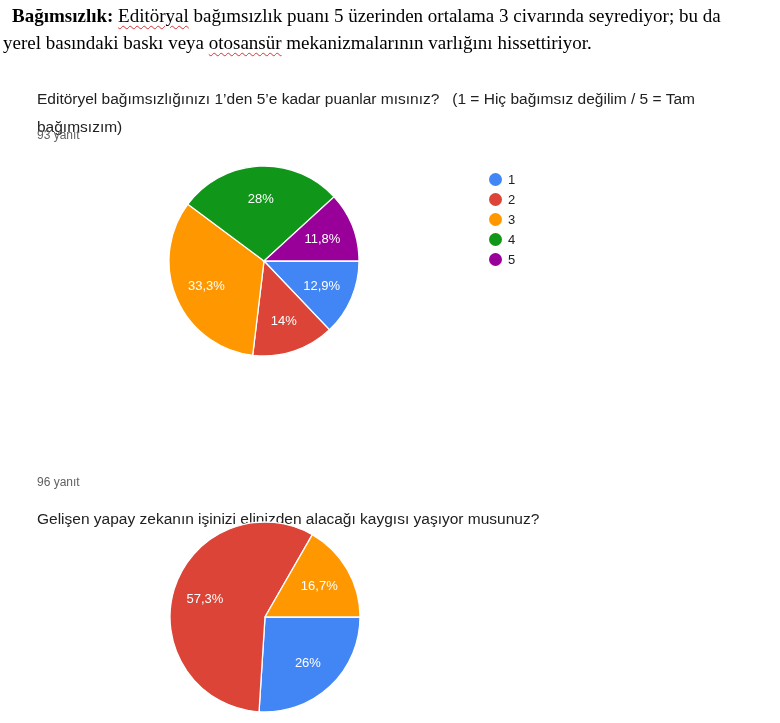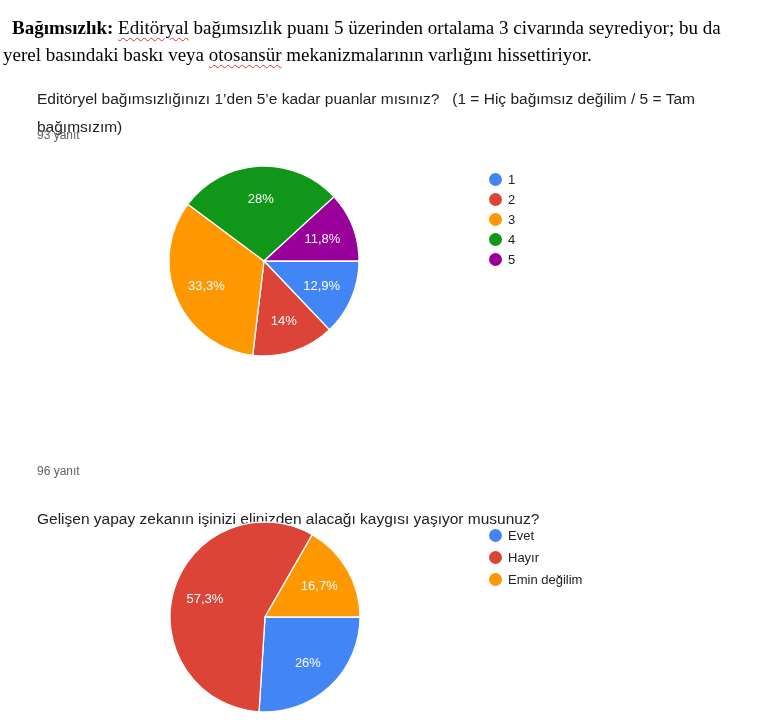--- a/index.html
+++ b/index.html
@@ -3,35 +3,35 @@
 <meta charset="utf-8">
 <style>
   html,body{margin:0;padding:0;background:#ffffff;}
   body{width:780px;height:723px;overflow:hidden;}
   .page{position:relative;width:780px;height:723px;background:#ffffff;}
 
   
   .para{position:absolute;left:3px;width:740px;margin:0;
         font-family:"Liberation Serif",serif;font-size:19px;line-height:27px;
         color:#000;text-indent:9px;}
-  .para1{top:2px;margin-top:12px;}
+  .para1{top:2px;}
   .para2{top:384px;}
   .spell-red{text-decoration:underline wavy #d13438;text-decoration-thickness:1px;text-underline-offset:3px;}
   .grammar-blue{text-decoration:underline double #2e75b6;text-decoration-thickness:1px;text-underline-offset:2px;}
 
   
   .q{position:absolute;left:37px;width:706px;
      font-family:"Liberation Sans",sans-serif;font-size:15.5px;line-height:28px;
      color:#212121;white-space:pre-wrap;}
   .q1{top:57px;margin-top:28px;}
   .q2{top:457px;margin-top:48px;}
   .resp{position:absolute;left:37px;
         font-family:"Liberation Sans",sans-serif;font-size:12px;line-height:16px;color:#616161;}
   .r1{top:127px;}
-  .r2{top:463px;}
+  .r2{top:474px;}
 
   svg.pie{position:absolute;overflow:visible;}
   .pie1{left:158px;top:155px;}
   .pie2{left:159px;top:511px;}
   .slice-label{font-family:"Liberation Sans",sans-serif;font-size:13px;}
 
   .legend{position:absolute;left:489px;
           font-family:"Liberation Sans",sans-serif;font-size:13px;color:#202124;}
   .legend1{top:172px;}
   .legend2{top:528px;}
@@ -90,28 +90,14 @@
   <div class="resp r2">96 yanıt</div>
 
   <svg class="pie pie2" width="212" height="212" viewBox="0 0 212 212">
       <path d="M106,106 L201,106 A95,95 0 0 1 100.03490064471522,200.81253920068582 Z" fill="#4285F4" stroke="#ffffff" stroke-width="1.3"></path>
       <path d="M106,106 L100.03490064471522,200.81253920068582 A95,95 0 1 1 153.32758500725157,23.628283389373422 Z" fill="#DB4437" stroke="#ffffff" stroke-width="1.3"></path>
       <path d="M106,106 L153.32758500725157,23.628283389373422 A95,95 0 0 1 201,105.99999999999989 Z" fill="#FF9800" stroke="#ffffff" stroke-width="1.3"></path>
       <text x="148.92110354172877" y="156.20633293932252" text-anchor="middle" fill="#ffffff" class="slice-label">26%</text>
       <text x="45.957122798457085" y="92.44057317187398" text-anchor="middle" fill="#ffffff" class="slice-label">57,3%</text>
       <text x="160.26693340686427" y="79.09315458988347" text-anchor="middle" fill="#ffffff" class="slice-label">16,7%</text>
     </svg>
-  <div class="legend legend2">
-      <div class="legend-item">
-        <span class="dot" style="background: rgb(66, 133, 244);"></span>
-        <span class="legend-label">Evet</span>
-      </div>
-      <div class="legend-item">
-        <span class="dot" style="background: rgb(219, 68, 55);"></span>
-        <span class="legend-label">Hayır</span>
-      </div>
-      <div class="legend-item">
-        <span class="dot" style="background: rgb(255, 152, 0);"></span>
-        <span class="legend-label">Emin değilim</span>
-      </div>
-    </div>
 
 </div>
 
 </body></html>

